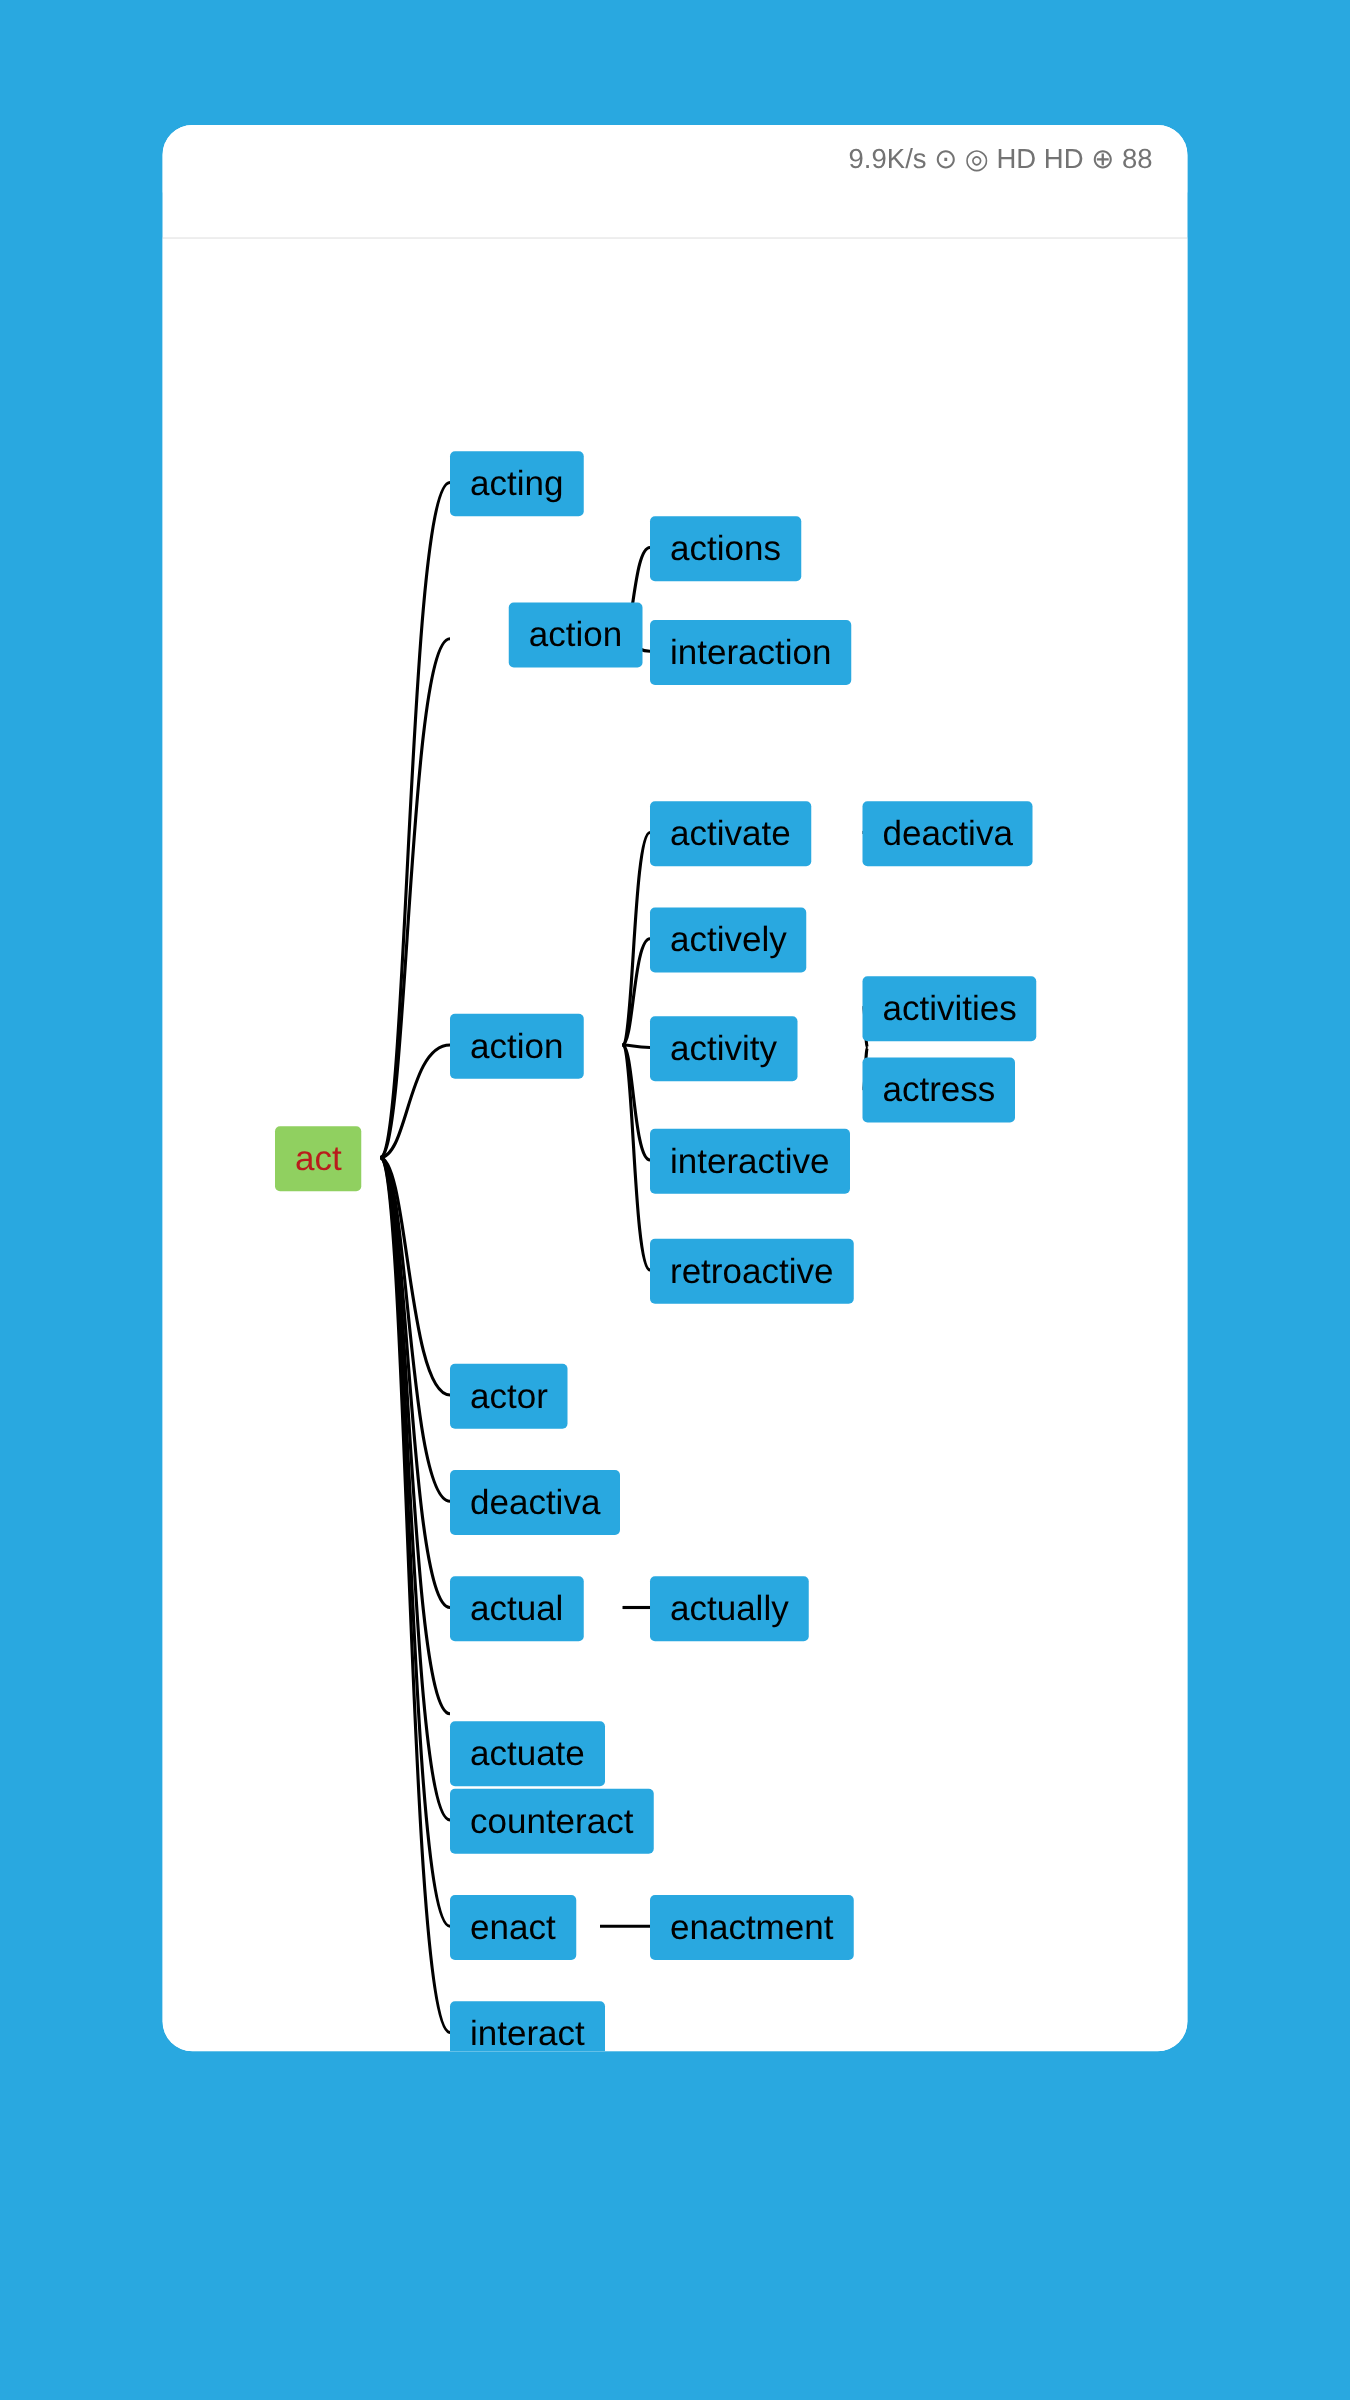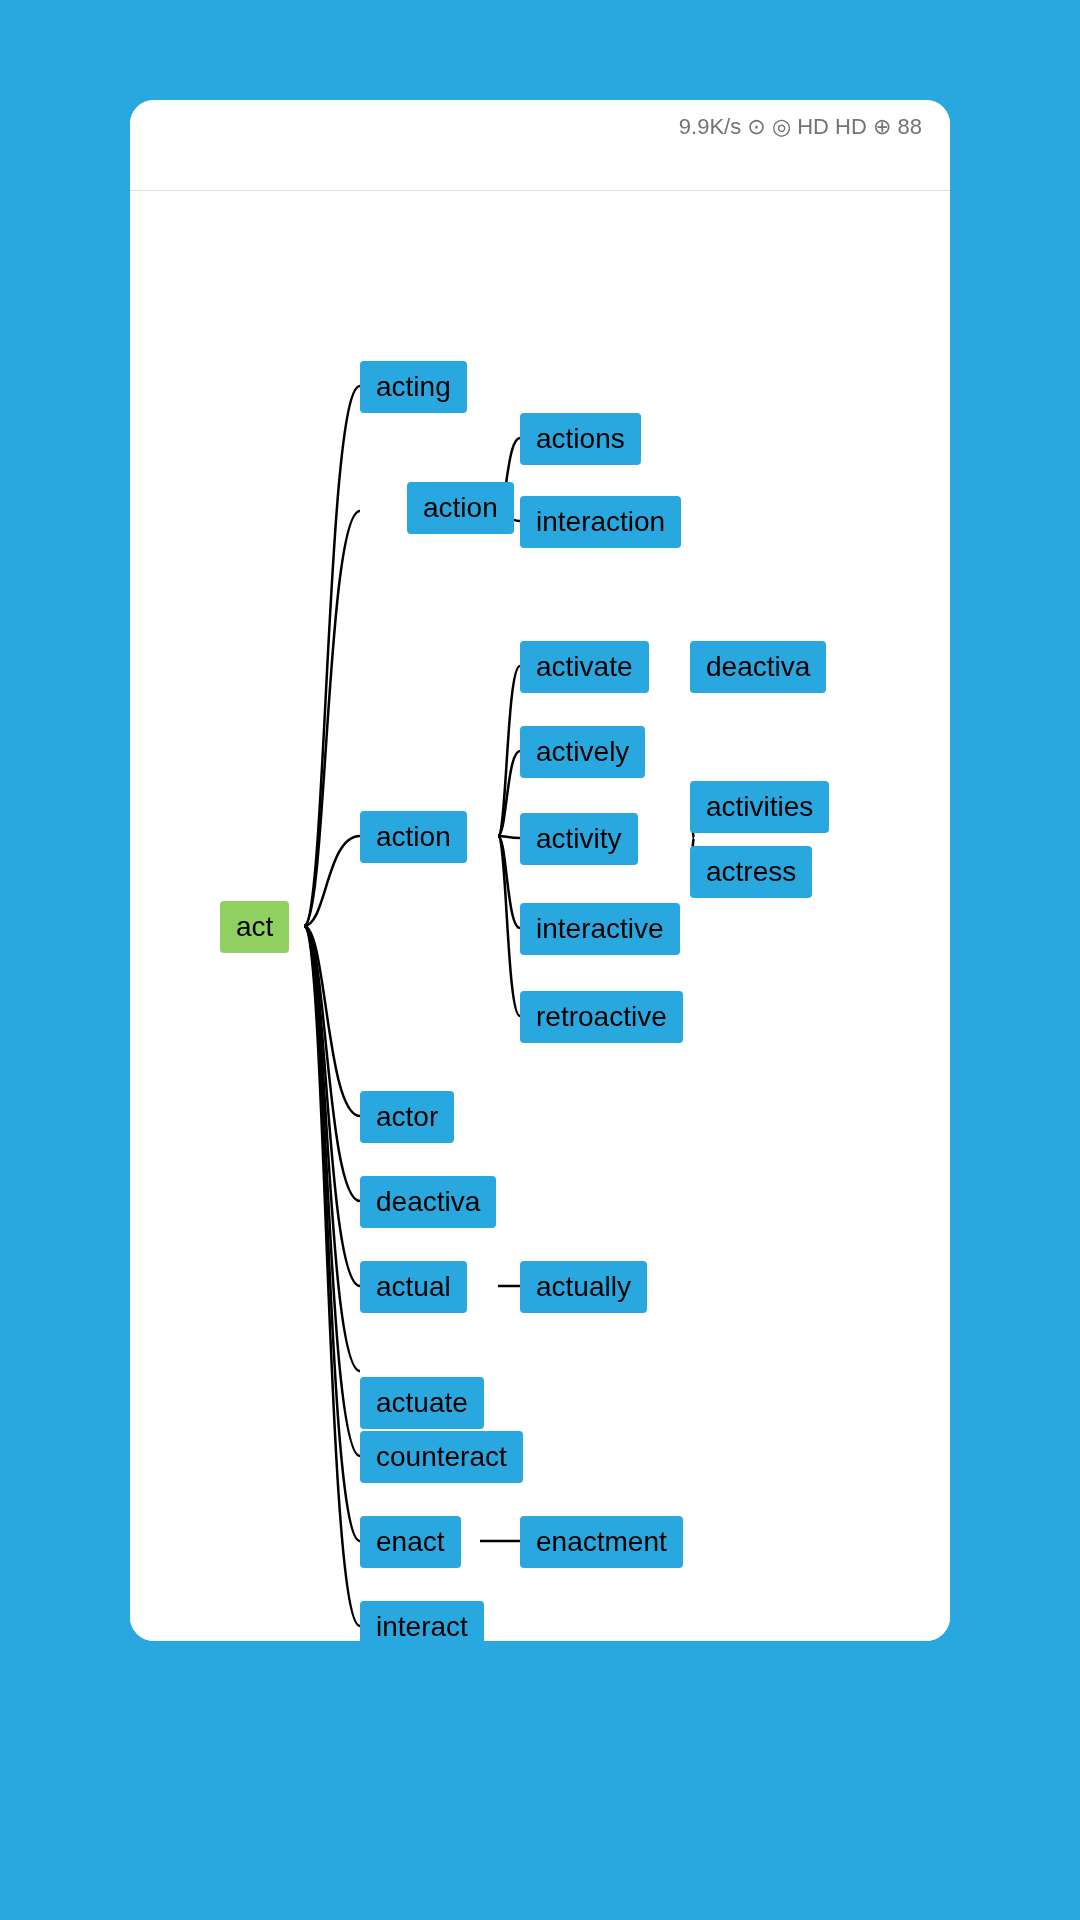--- a/index.html
+++ b/index.html
@@ -100,21 +100,21 @@
       background: #29a8e0;
       color: #000000;
       border-radius: 4px;
       padding: 10px 16px;
       font-size: 28px;
       font-weight: 500;
       white-space: nowrap;
     }
     .word-box.root {
       background: #90d060;
-      color: #000000;
+      color: #b91c1c;
     }
   </style>
 </head>
 <body>
 
 <div class="title-area">
   <div class="title-text"></div>
 </div>
 
 <div class="phone-frame">

